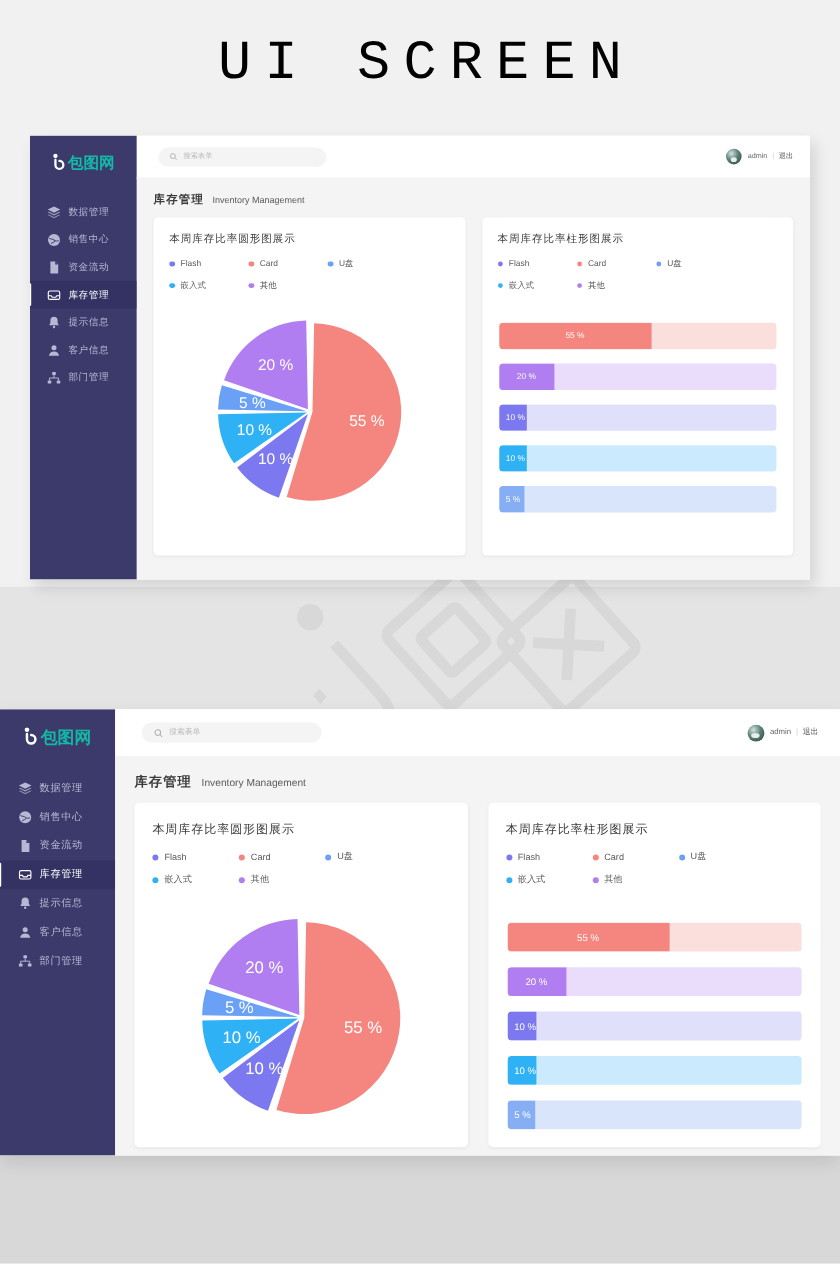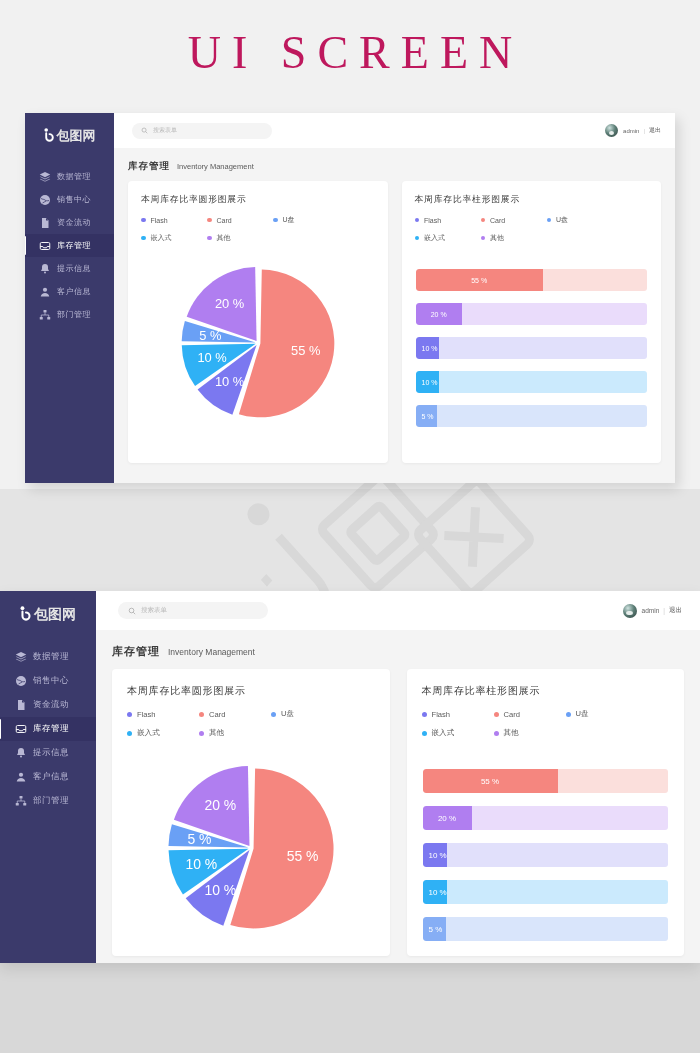--- a/index.html
+++ b/index.html
@@ -11,22 +11,22 @@
     overflow:hidden;
     position:relative;
   }
   
   .banner{
     position:absolute;left:0;top:0;width:700px;height:105px;
     background:#f1f1f1;
     display:flex;align-items:center;justify-content:center;
   }
   .banner-title{
-    font-size:46px;letter-spacing:11px;color:#be185d;
-    font-weight:400;font-family:Liberation Serif, serif;
+    font-size:46px;letter-spacing:11px;color:#000000;
+    font-weight:400;font-family:Liberation Mono, monospace;
     padding-left:11px;
   }
   
   .band-mid{
     position:absolute;left:0;top:489px;width:700px;height:102px;
     background:#e4e4e4;
   }
   .band-bot{
     position:absolute;left:0;top:591px;width:700px;height:462px;
     background:#d8d8d8;
@@ -52,21 +52,21 @@
   }
   
   .sidebar{
     position:absolute;left:0;top:0;height:100%;
     background:#3b3a6b;
   }
   .app.small .sidebar{width:89px}
   .app.large .sidebar{width:96px}
   .logo{
     display:flex;align-items:center;justify-content:center;
-    color:#e5e5e5;font-weight:700;white-space:nowrap;
+    color:#14b8a6;font-weight:700;white-space:nowrap;
   }
   .app.small .logo{height:46px;font-size:13px;}
   .app.large .logo{height:48px;font-size:14px;}
   .logo .bmark{
     display:inline-block;margin-right:2px;
   }
   .nav{margin-top:6px}
   .nav-item{
     display:flex;align-items:center;
     color:#b9b8d4;white-space:nowrap;

